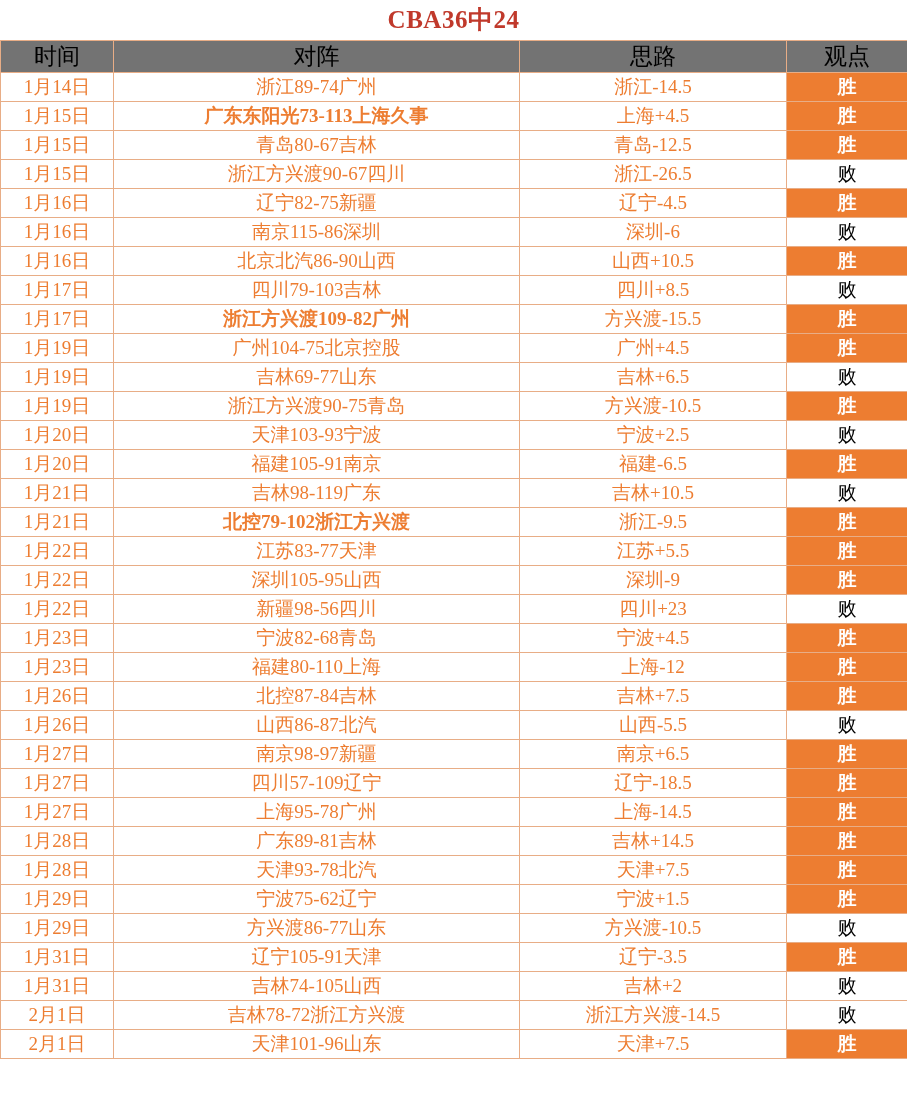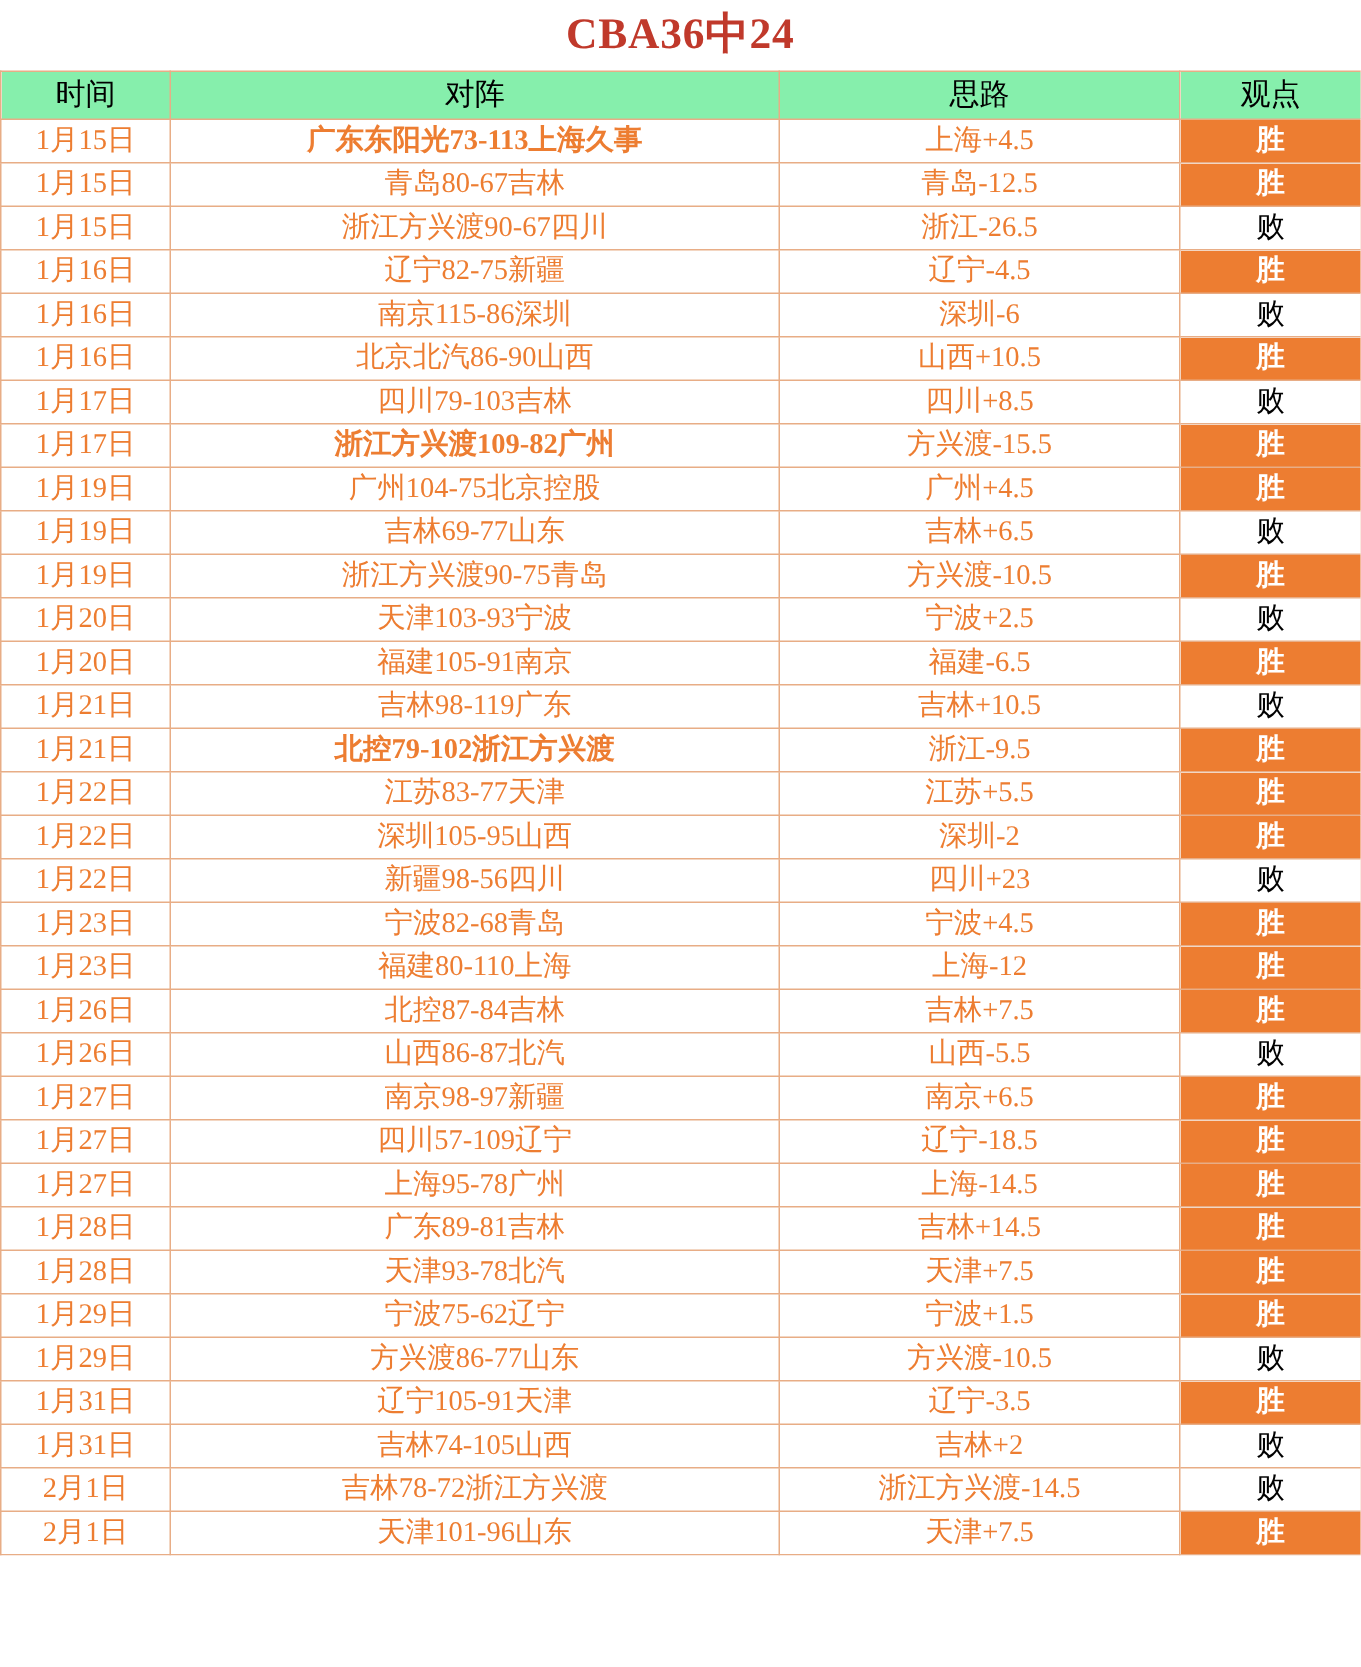--- a/index.html
+++ b/index.html
@@ -12,21 +12,21 @@
     font-family: "Liberation Serif", "DejaVu Serif", serif;
     color: #000000;
   }
   #page {
     width: 907px;
     position: relative;
     background: #ffffff;
   }
   .title {
     text-align: center;
-    font-size: 29px;
+    font-size: 25px;
     font-weight: bold;
     letter-spacing: 0.5px;
     padding: 3px 0 4px 0;
     color: #c0392b;
     font-family: "Liberation Serif", "DejaVu Serif", serif;
   }
   table.sheet {
     border-collapse: collapse;
     width: 907px;
     table-layout: fixed;
@@ -41,24 +41,24 @@
     text-align: center;
     vertical-align: middle;
     padding: 0;
     height: 28px;
     line-height: 28px;
     font-size: 19px;
     overflow: hidden;
     white-space: nowrap;
   }
   table.sheet thead th {
-    background: #86efac;
+    background: #737373;
     color: #000000;
     font-weight: normal;
-    font-size: 20px;
+    font-size: 23px;
     height: 31px;
     line-height: 31px;
     border: 1px solid #e8ad86;
   }
   td.date, td.match, td.idea {
     color: #ed7d31;
   }
   td.view {
     font-weight: bold;
   }
@@ -90,20 +90,26 @@
     <thead>
       <tr>
         <th>时间</th>
         <th>对阵</th>
         <th>思路</th>
         <th>观点</th>
       </tr>
     </thead>
     <tbody id="tbody">
         <tr>
+          <td class="date">1月14日</td>
+          <td class="match">浙江89-74广州</td>
+          <td class="idea">浙江-14.5</td>
+          <td class="view win">胜</td>
+        </tr>
+        <tr>
           <td class="date">1月15日</td>
           <td class="match match-long">广东东阳光73-113上海久事</td>
           <td class="idea">上海+4.5</td>
           <td class="view win">胜</td>
         </tr>
         <tr>
           <td class="date">1月15日</td>
           <td class="match">青岛80-67吉林</td>
           <td class="idea">青岛-12.5</td>
           <td class="view win">胜</td>
@@ -188,21 +194,21 @@
         </tr>
         <tr>
           <td class="date">1月22日</td>
           <td class="match">江苏83-77天津</td>
           <td class="idea">江苏+5.5</td>
           <td class="view win">胜</td>
         </tr>
         <tr>
           <td class="date">1月22日</td>
           <td class="match">深圳105-95山西</td>
-          <td class="idea">深圳-2</td>
+          <td class="idea">深圳-9</td>
           <td class="view win">胜</td>
         </tr>
         <tr>
           <td class="date">1月22日</td>
           <td class="match">新疆98-56四川</td>
           <td class="idea">四川+23</td>
           <td class="view lose">败</td>
         </tr>
         <tr>
           <td class="date">1月23日</td>

